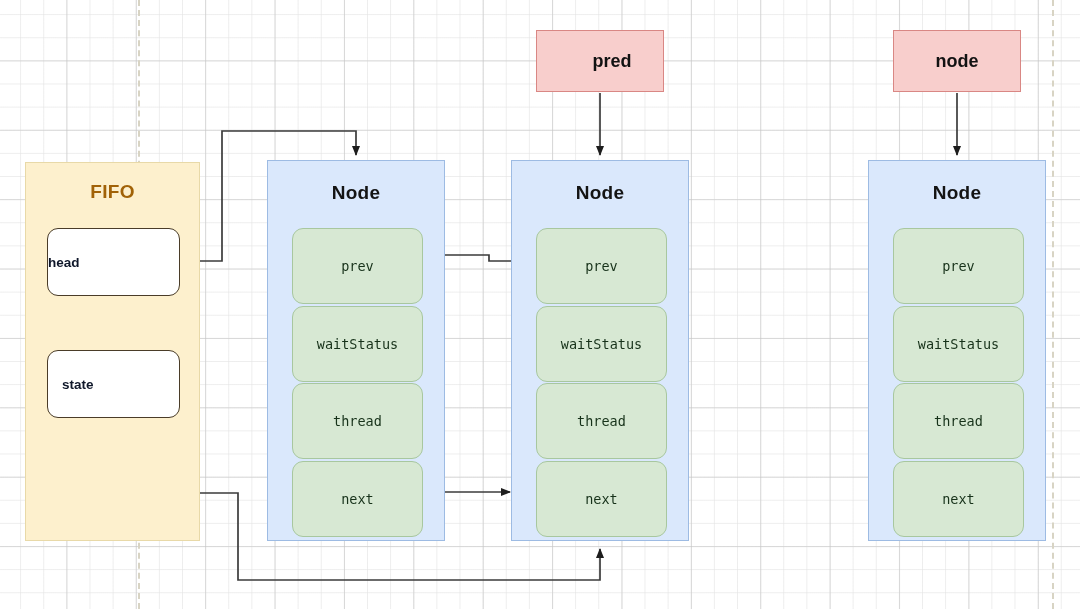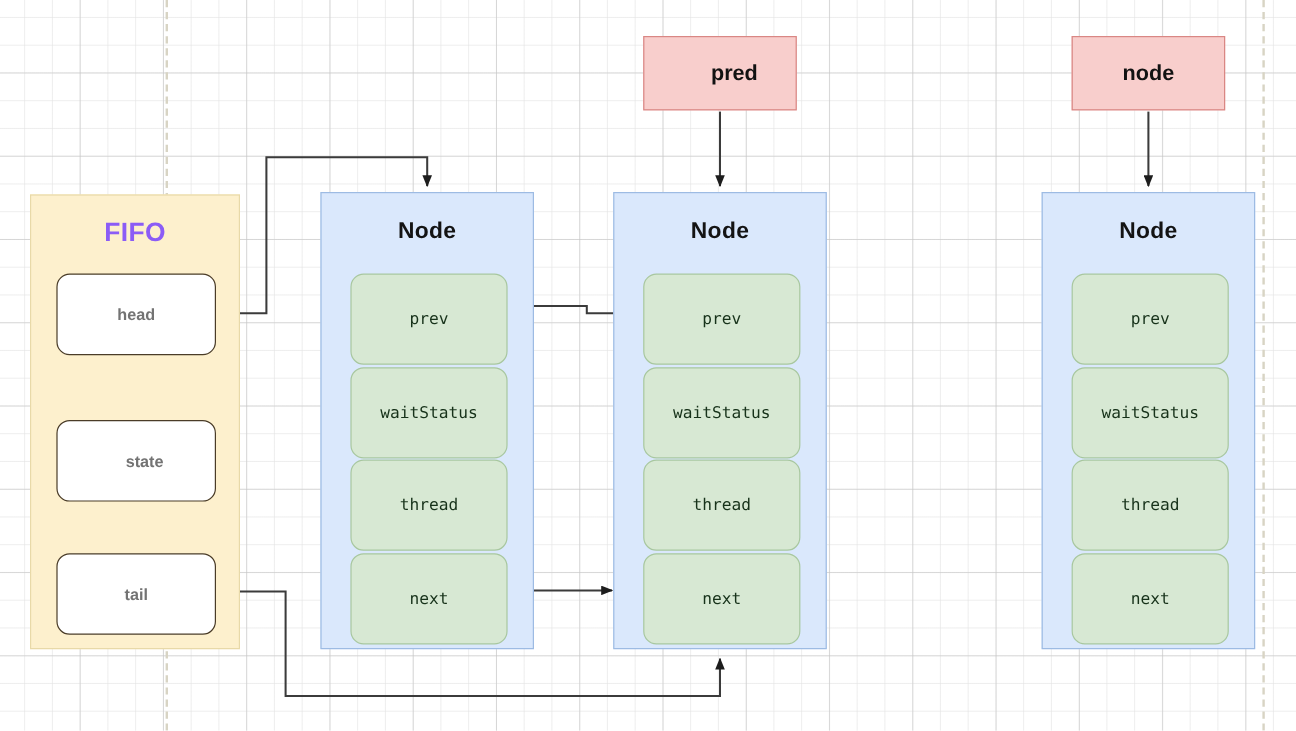--- a/index.html
+++ b/index.html
@@ -47,40 +47,39 @@
     background: #fdf0cd;
     border: 1px solid #e8d9a8;
     box-sizing: border-box;
   }
   .fifo-title {
     position: absolute;
     left: 0;
     top: 18px;
     width: 100%;
     text-align: center;
-    font-size: 22px;
-    font-weight: bold;
-    color: #8b5cf6;
+    font-size: 19px;
+    font-weight: bold;
+    color: #a16207;
     letter-spacing: 0.3px;
   }
   .fifo-field {
     position: absolute;
     left: 21px;
     width: 133px;
     height: 68px;
     background: #ffffff;
     border: 1.6px solid #4a3c28;
     border-radius: 11px;
     box-sizing: border-box;
     display: flex;
     align-items: center;
-    justify-content: center;
     font-size: 13.5px;
     font-weight: bold;
-    color: #737373;
+    color: #0f172a;
   }
   
   .node-box {
     position: absolute;
     top: 160px;
     width: 178px;
     height: 381px;
     background: #dae8fc;
     border: 1.5px solid #9dbbe3;
     box-sizing: border-box;
@@ -158,23 +157,20 @@
   </svg>
 
   <div class="fifo-box">
     <div class="fifo-title">FIFO</div>
     <div class="fifo-field" style="top:65px;">
       <span>head</span>
     </div>
     <div class="fifo-field" style="top:187px;padding-left:14px;">
       <span>state</span>
     </div>
-    <div class="fifo-field" style="top:298px;">
-      <span>tail</span>
-    </div>
   </div>
 
   <div class="node-box" style="left:267px;">
     <div class="node-title">Node</div>
     <div class="node-field" style="top:67px;">
       <span>prev</span>
     </div>
     <div class="node-field" style="top:145px;">
       <span>waitStatus</span>
     </div>

